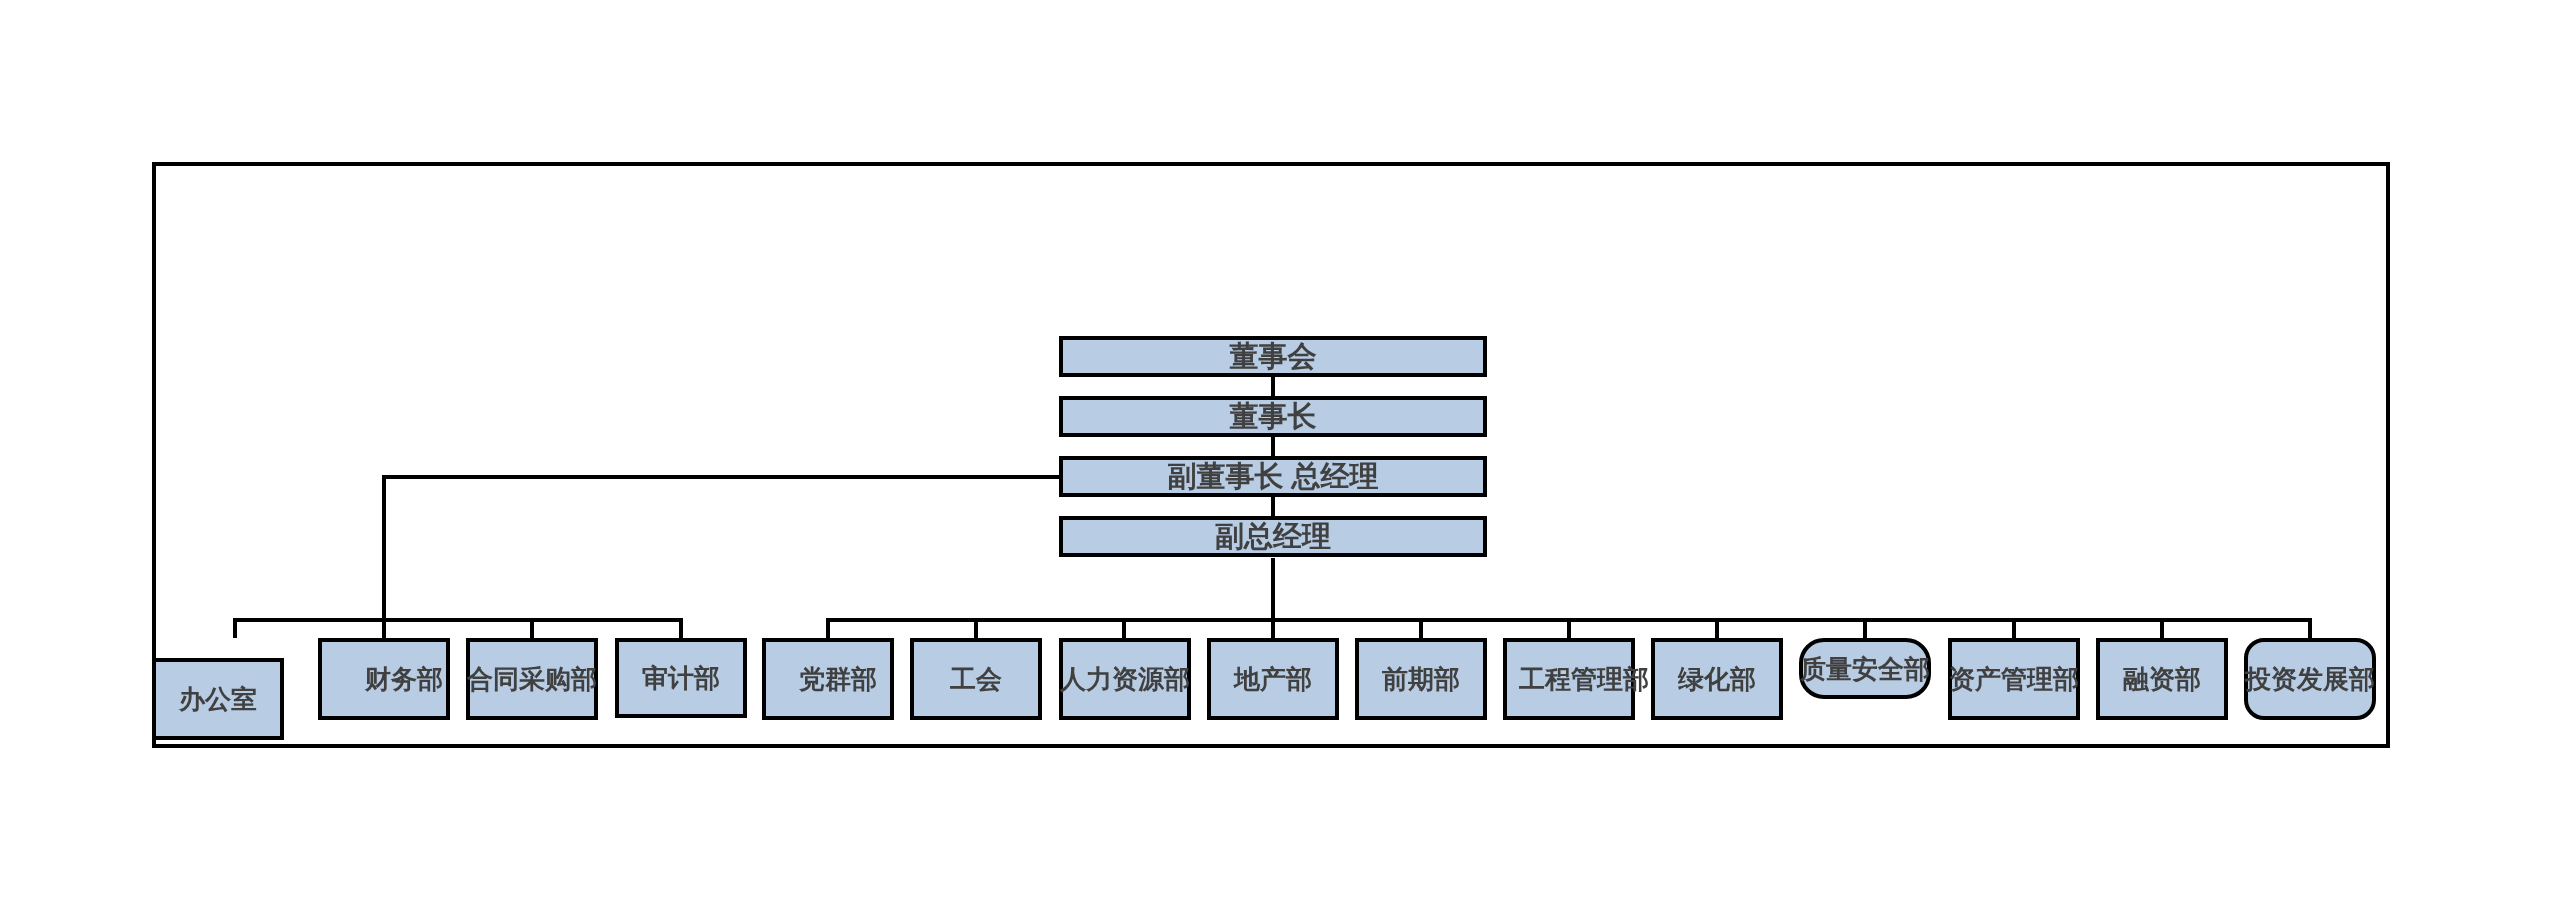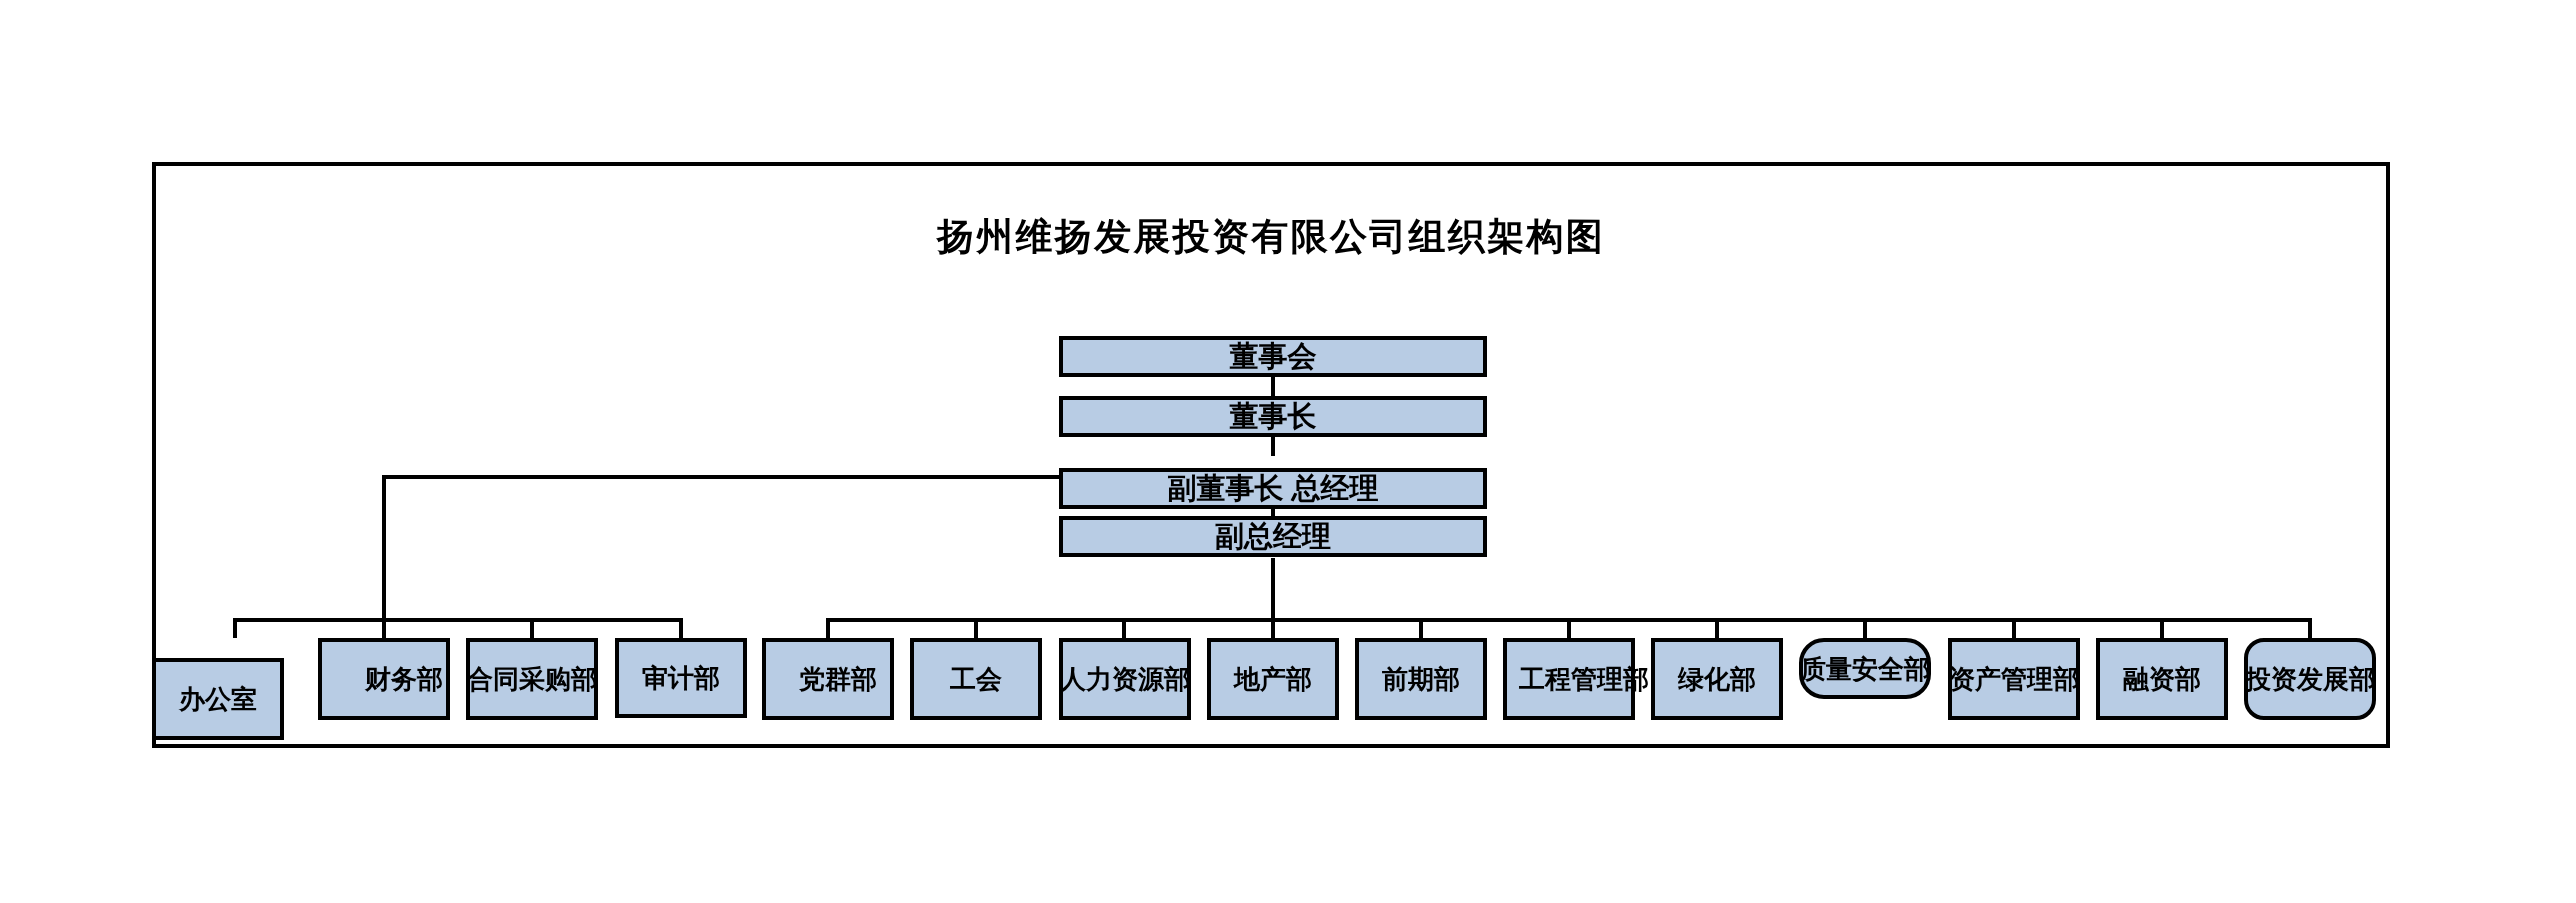--- a/index.html
+++ b/index.html
@@ -31,37 +31,36 @@
   }
   .node {
     position: absolute;
     box-sizing: border-box;
     border: 4px solid #000000;
     background: #b8cce4;
     display: flex;
     align-items: center;
     justify-content: center;
     font-weight: bold;
-    color: #000000;
+    color: #404040;
     white-space: nowrap;
     line-height: 1;
   }
   .node.hier { font-size: 29px; }
   .node.dept { font-size: 26px; }
   .connector {
     position: absolute;
     background: #000000;
   }
 </style>
 </head>
 <body>
 
 <div class="canvas">
   <div class="frame" id="frame" style="left:152px; top:162px; width:2238px; height:586px;"></div>
-  <div class="title" style="left:152px; top:218px; width:2238px;">扬州维扬发展投资有限公司组织架构图</div>
   <div id="nodes-layer">
       <div class="connector" style="left: 1271px; top: 377px; width: 4px; height: 19px; background: rgb(0, 0, 0);"></div>
       <div class="connector" style="left: 1271px; top: 437px; width: 4px; height: 19px; background: rgb(0, 0, 0);"></div>
       <div class="connector" style="left: 1271px; top: 497px; width: 4px; height: 19px; background: rgb(0, 0, 0);"></div>
       <div class="connector" style="left: 1271px; top: 558px; width: 4px; height: 65px; background: rgb(0, 0, 0);"></div>
       <div class="connector" style="left: 382px; top: 475px; width: 677px; height: 4px; background: rgb(0, 0, 0);"></div>
       <div class="connector" style="left: 382px; top: 475px; width: 4px; height: 147px; background: rgb(0, 0, 0);"></div>
       <div class="connector" style="left: 233px; top: 618px; width: 450px; height: 4px; background: rgb(0, 0, 0);"></div>
       <div class="connector" style="left: 826px; top: 618px; width: 1486px; height: 4px; background: rgb(0, 0, 0);"></div>
       <div class="connector" style="left: 233px; top: 618px; width: 4px; height: 19.5px; background: rgb(0, 0, 0);"></div>
@@ -74,21 +73,21 @@
       <div class="connector" style="left: 1271px; top: 618px; width: 4px; height: 19.5px; background: rgb(0, 0, 0);"></div>
       <div class="connector" style="left: 1419px; top: 618px; width: 4px; height: 19.5px; background: rgb(0, 0, 0);"></div>
       <div class="connector" style="left: 1567px; top: 618px; width: 4px; height: 19.5px; background: rgb(0, 0, 0);"></div>
       <div class="connector" style="left: 1715px; top: 618px; width: 4px; height: 19.5px; background: rgb(0, 0, 0);"></div>
       <div class="connector" style="left: 1863px; top: 618px; width: 4px; height: 19.5px; background: rgb(0, 0, 0);"></div>
       <div class="connector" style="left: 2012px; top: 618px; width: 4px; height: 19.5px; background: rgb(0, 0, 0);"></div>
       <div class="connector" style="left: 2160px; top: 618px; width: 4px; height: 19.5px; background: rgb(0, 0, 0);"></div>
       <div class="connector" style="left: 2308px; top: 618px; width: 4px; height: 19.5px; background: rgb(0, 0, 0);"></div>
       <div class="node hier" style="left: 1059px; top: 336px; width: 428px; height: 41px; background: rgb(184, 204, 228); border-color: rgb(0, 0, 0);">董事会</div>
       <div class="node hier" style="left: 1059px; top: 396px; width: 428px; height: 41px; background: rgb(184, 204, 228); border-color: rgb(0, 0, 0);">董事长</div>
-      <div class="node hier" style="left: 1059px; top: 456px; width: 428px; height: 41px; background: rgb(184, 204, 228); border-color: rgb(0, 0, 0); margin-top: 12px;">副董事长 总经理</div>
+      <div class="node hier" style="left: 1059px; top: 456px; width: 428px; height: 41px; background: rgb(184, 204, 228); border-color: rgb(0, 0, 0);">副董事长 总经理</div>
       <div class="node hier" style="left: 1059px; top: 516px; width: 428px; height: 41px; background: rgb(184, 204, 228); border-color: rgb(0, 0, 0);">副总经理</div>
       <div class="node dept" style="left: 152px; top: 638px; width: 132px; height: 82px; background: rgb(184, 204, 228); border-color: rgb(0, 0, 0); margin-top: 20px;">办公室</div>
       <div class="node dept" style="left: 318px; top: 638px; width: 132px; height: 82px; background: rgb(184, 204, 228); border-color: rgb(0, 0, 0); padding-left: 40px;">财务部</div>
       <div class="node dept" style="left: 466px; top: 638px; width: 132px; height: 82px; background: rgb(184, 204, 228); border-color: rgb(0, 0, 0);">合同采购部</div>
       <div class="node dept" style="left: 615px; top: 638px; width: 132px; height: 80px; background: rgb(184, 204, 228); border-color: rgb(0, 0, 0);">审计部</div>
       <div class="node dept" style="left: 762px; top: 638px; width: 132px; height: 82px; background: rgb(184, 204, 228); border-color: rgb(0, 0, 0); padding-left: 20px;">党群部</div>
       <div class="node dept" style="left: 910px; top: 638px; width: 132px; height: 82px; background: rgb(184, 204, 228); border-color: rgb(0, 0, 0);">工会</div>
       <div class="node dept" style="left: 1059px; top: 638px; width: 132px; height: 82px; background: rgb(184, 204, 228); border-color: rgb(0, 0, 0);">人力资源部</div>
       <div class="node dept" style="left: 1207px; top: 638px; width: 132px; height: 82px; background: rgb(184, 204, 228); border-color: rgb(0, 0, 0);">地产部</div>
       <div class="node dept" style="left: 1355px; top: 638px; width: 132px; height: 82px; background: rgb(184, 204, 228); border-color: rgb(0, 0, 0);">前期部</div>

